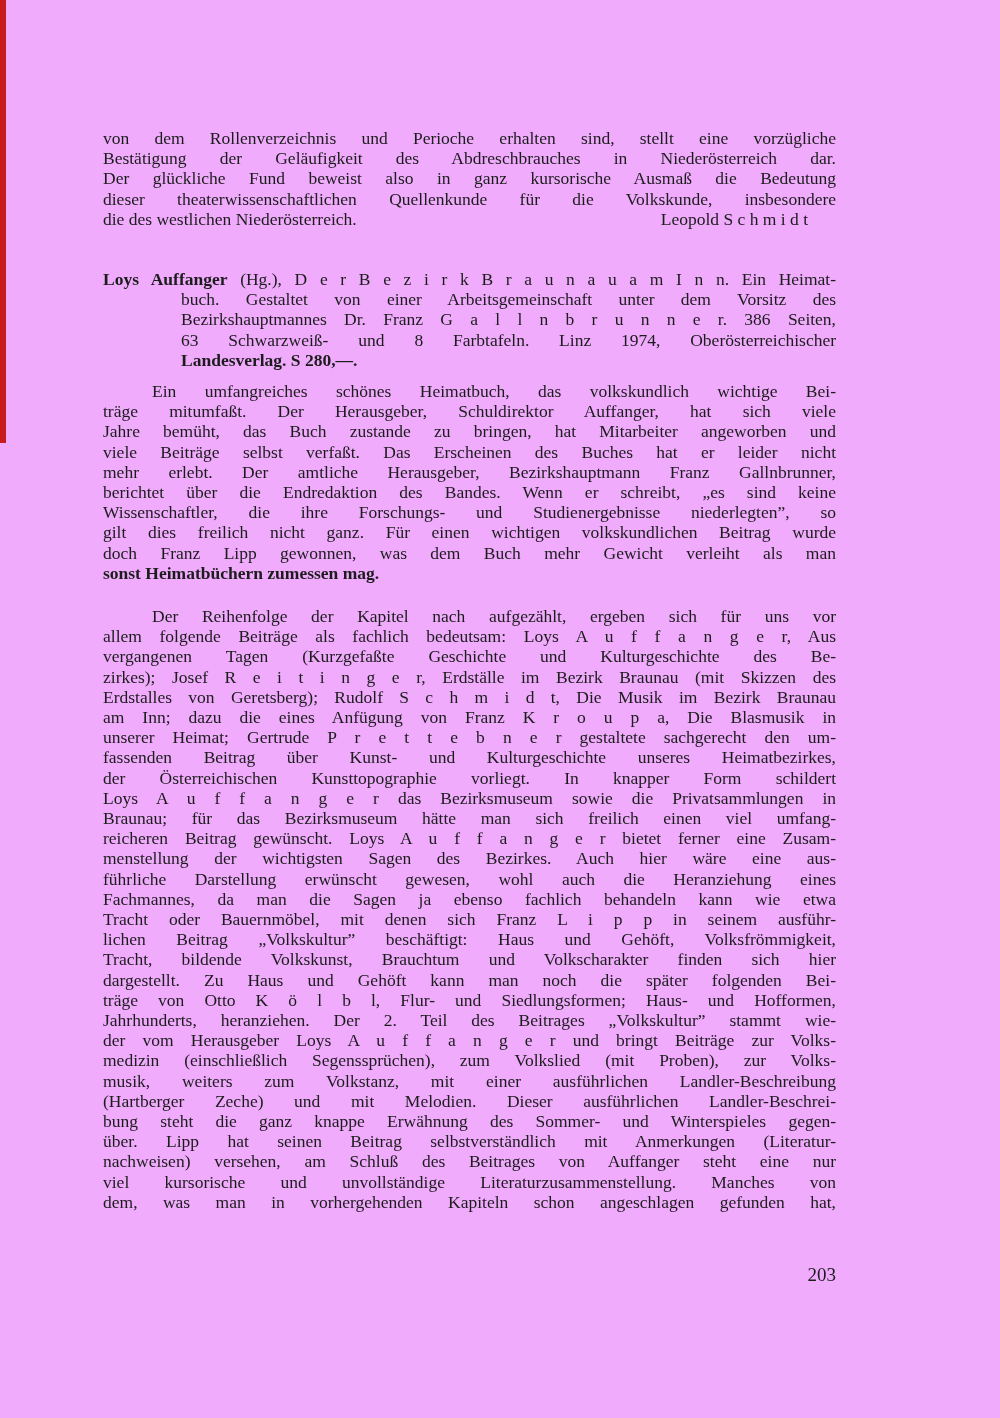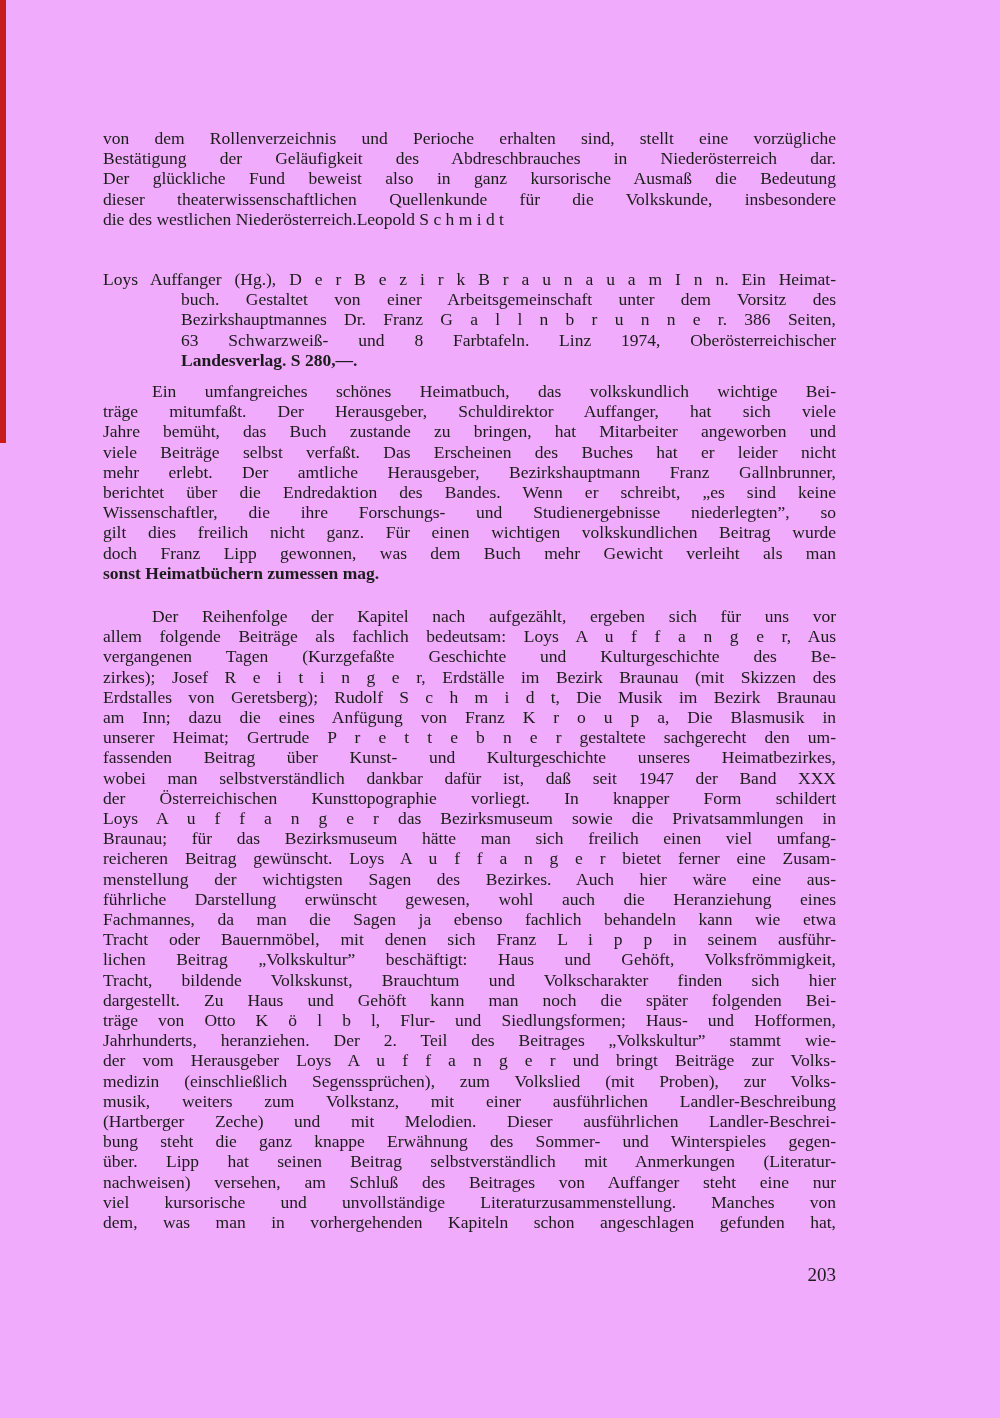--- a/index.html
+++ b/index.html
@@ -21,29 +21,29 @@
     text-align-last:justify;
     font-size:17.5px;
     line-height:20.2px;
     white-space:normal;
   }
   .last-left .jline:last-child{text-align-last:left;font-weight:bold;}
   .indent-first .jline:first-child{text-indent:49px;}
   .bib-first{margin-left:0;}
   .bib-cont{margin-left:78px;}
   .sig-line{
-    display:flex;
+    display:flex;justify-content:space-between;
     font-size:17.5px;line-height:20.2px;
     padding-right:28px;
   }
   .pagenum{
     position:absolute;left:103px;top:1264px;width:733px;
     text-align:right;font-size:19px;line-height:22px;
   }
-  b{font-weight:normal;margin-top:20px;}
+  b{font-weight:bold;margin-top:20px;}
 </style>
 </head>
 <body>
 
 <div class="page">
 
   <div class="redbar" style="background: rgb(200, 27, 27);"></div>
 
   <div class="textblock" style="top:128px;">
     <div>
@@ -83,21 +83,20 @@
 
   <div class="textblock indent-first" style="top:606px;">
       <div class="jline">Der Reihenfolge der Kapitel nach aufgezählt, ergeben sich für uns vor</div>
       <div class="jline">allem folgende Beiträge als fachlich bedeutsam: Loys A u f f a n g e r, Aus</div>
       <div class="jline">vergangenen Tagen (Kurzgefaßte Geschichte und Kulturgeschichte des Be-</div>
       <div class="jline">zirkes); Josef R e i t i n g e r, Erdställe im Bezirk Braunau (mit Skizzen des</div>
       <div class="jline">Erdstalles von Geretsberg); Rudolf S c h m i d t, Die Musik im Bezirk Braunau</div>
       <div class="jline">am Inn; dazu die eines Anfügung von Franz K r o u p a, Die Blasmusik in</div>
       <div class="jline">unserer Heimat; Gertrude P r e t t e b n e r gestaltete sachgerecht den um-</div>
       <div class="jline">fassenden Beitrag über Kunst- und Kulturgeschichte unseres Heimatbezirkes,</div>
-      <div class="jline">wobei man selbstverständlich dankbar dafür ist, daß seit 1947 der Band XXX</div>
       <div class="jline">der Österreichischen Kunsttopographie vorliegt. In knapper Form schildert</div>
       <div class="jline">Loys A u f f a n g e r das Bezirksmuseum sowie die Privatsammlungen in</div>
       <div class="jline">Braunau; für das Bezirksmuseum hätte man sich freilich einen viel umfang-</div>
       <div class="jline">reicheren Beitrag gewünscht. Loys A u f f a n g e r bietet ferner eine Zusam-</div>
       <div class="jline">menstellung der wichtigsten Sagen des Bezirkes. Auch hier wäre eine aus-</div>
       <div class="jline">führliche Darstellung erwünscht gewesen, wohl auch die Heranziehung eines</div>
       <div class="jline">Fachmannes, da man die Sagen ja ebenso fachlich behandeln kann wie etwa</div>
       <div class="jline">Tracht oder Bauernmöbel, mit denen sich Franz L i p p in seinem ausführ-</div>
       <div class="jline">lichen Beitrag „Volkskultur” beschäftigt: Haus und Gehöft, Volksfrömmigkeit,</div>
       <div class="jline">Tracht, bildende Volkskunst, Brauchtum und Volkscharakter finden sich hier</div>

